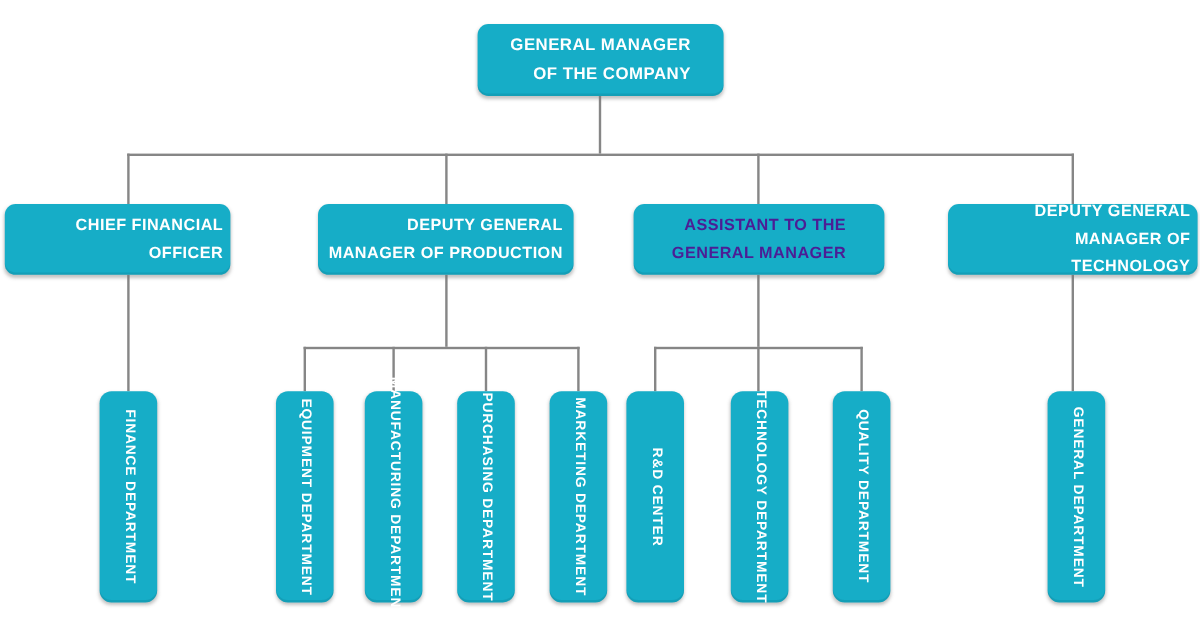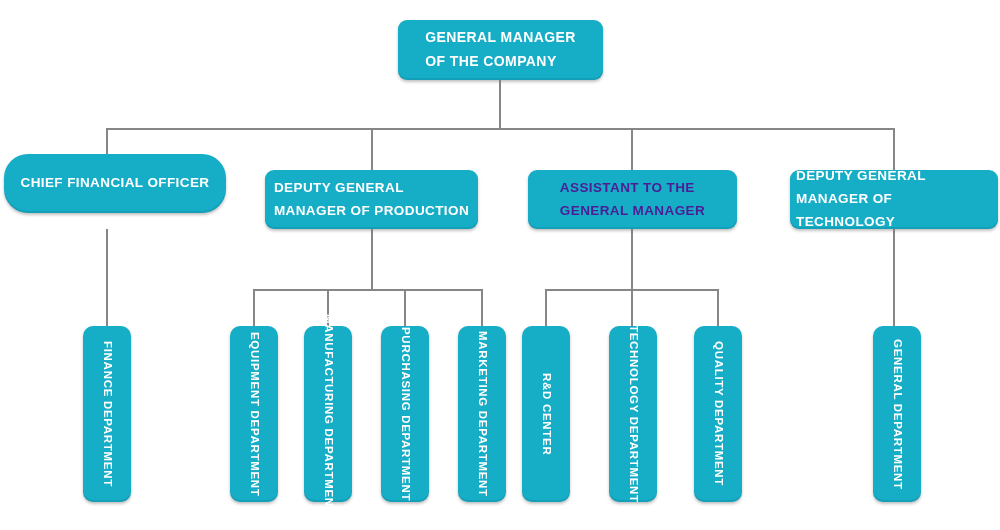--- a/index.html
+++ b/index.html
@@ -15,21 +15,21 @@
     background:#868686;
   }
   .node{
     position:absolute;
     background:#16adc7;
     color:#ffffff;
     border-radius:9px;
     display:flex;
     align-items:center;
     justify-content:center;
-    text-align:left;
+    text-align:right;
     font-weight:bold;
     font-size:13.5px;
     letter-spacing:0.4px;
     line-height:1.7;
     white-space:pre-line;
     text-transform:uppercase;
     box-shadow:0 2px 3px rgba(120,120,120,0.45), inset 0 -2px 0 rgba(0,60,70,0.12);
     padding:2px 6px;
     box-sizing:border-box;
   }
@@ -44,21 +44,21 @@
   .vnode .vtext{
     writing-mode:vertical-rl;
     text-orientation:mixed;
     font-size:11.5px;
     font-weight:bold;
     letter-spacing:0.7px;
     line-height:1;
     white-space:nowrap;
   }
   .lvl1{left:398px;top:20px;width:205px;height:60px;font-size:14px;}
-  .cfo{left:4px;top:154px;width:222px;height:59px;border-radius:24px;}
+  .cfo{left:4px;top:170px;width:188px;height:59px;}
   .dgm-prod{left:265px;top:170px;width:213px;height:59px;}
   .assistant{left:528px;top:170px;width:209px;height:59px;}
   .dgm-tech{left:790px;top:170px;width:208px;height:59px;}
   .finance{left:83px;}
   .equipment{left:230px;}
   .manufacturing{left:304px;}
   .purchasing{left:381px;}
   .marketing{left:458px;}
   .rd{left:522px;}
   .technology{left:609px;}

